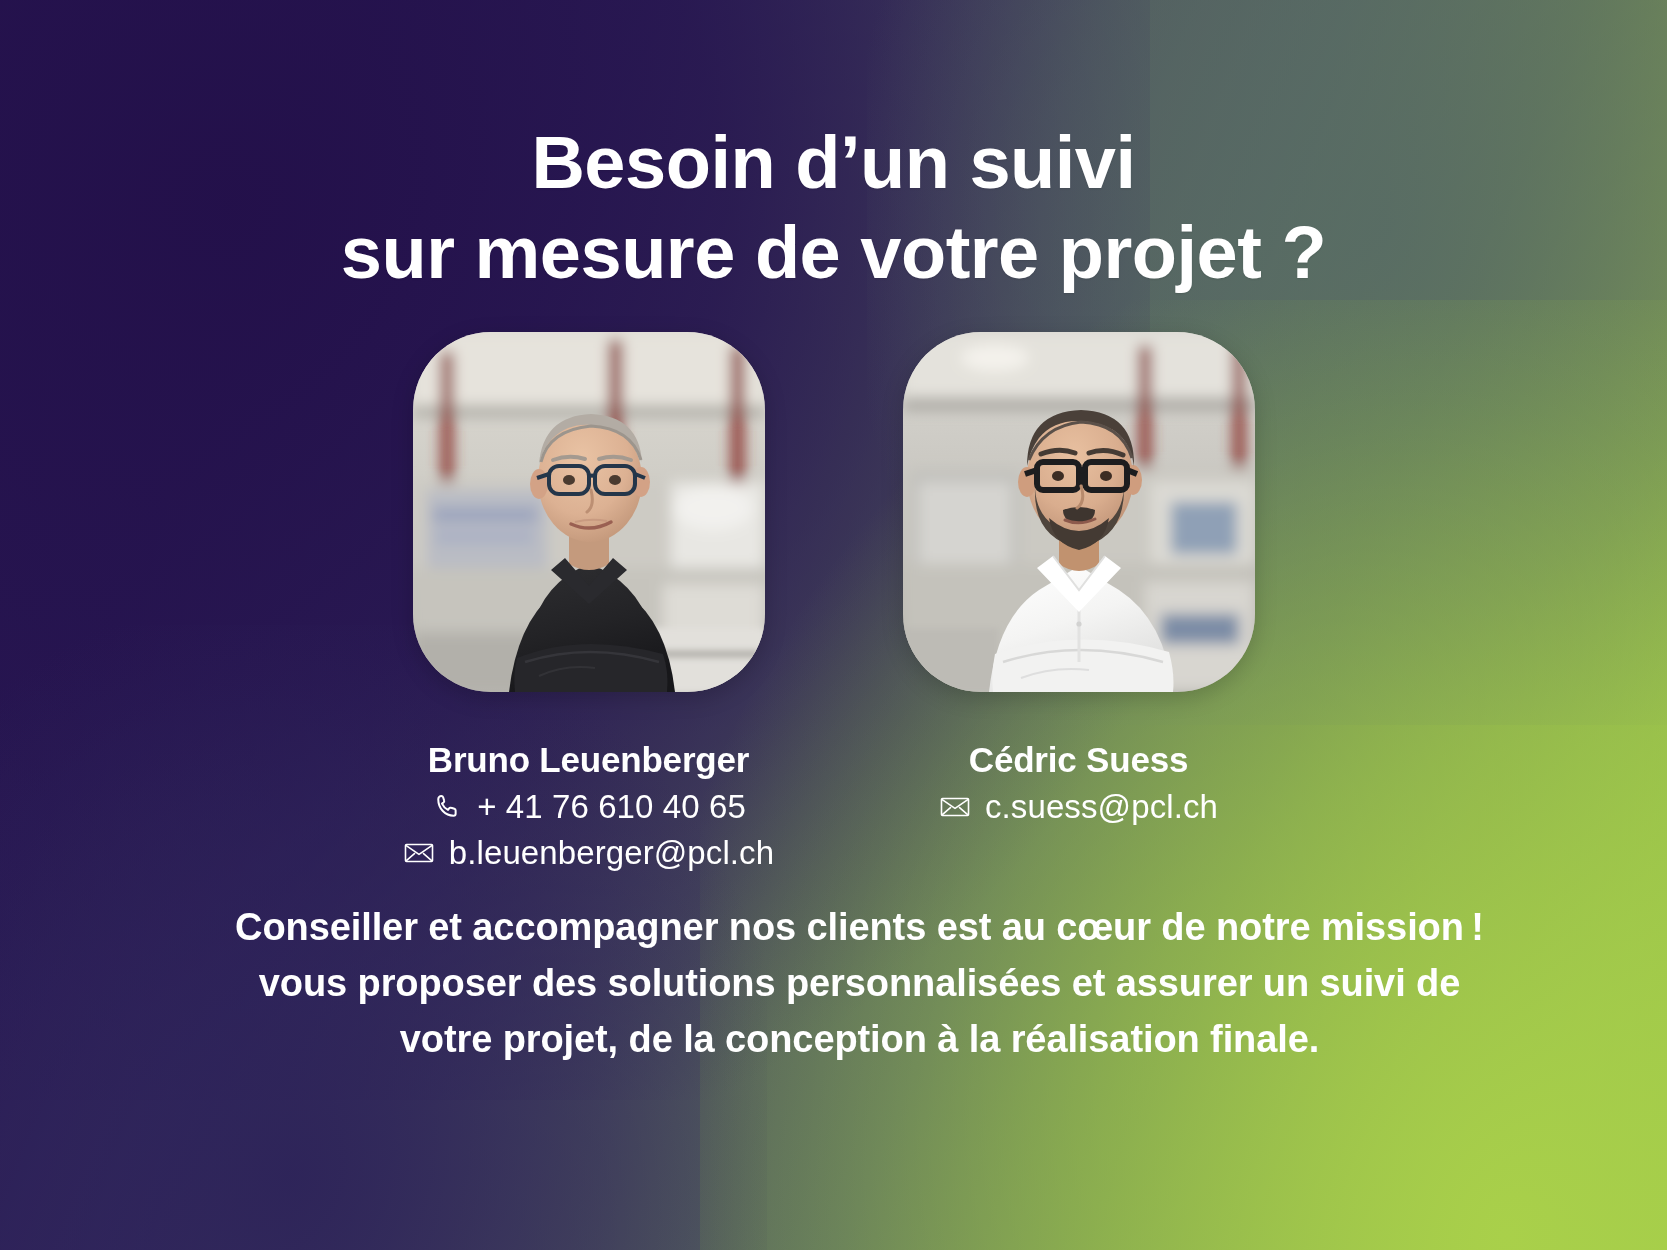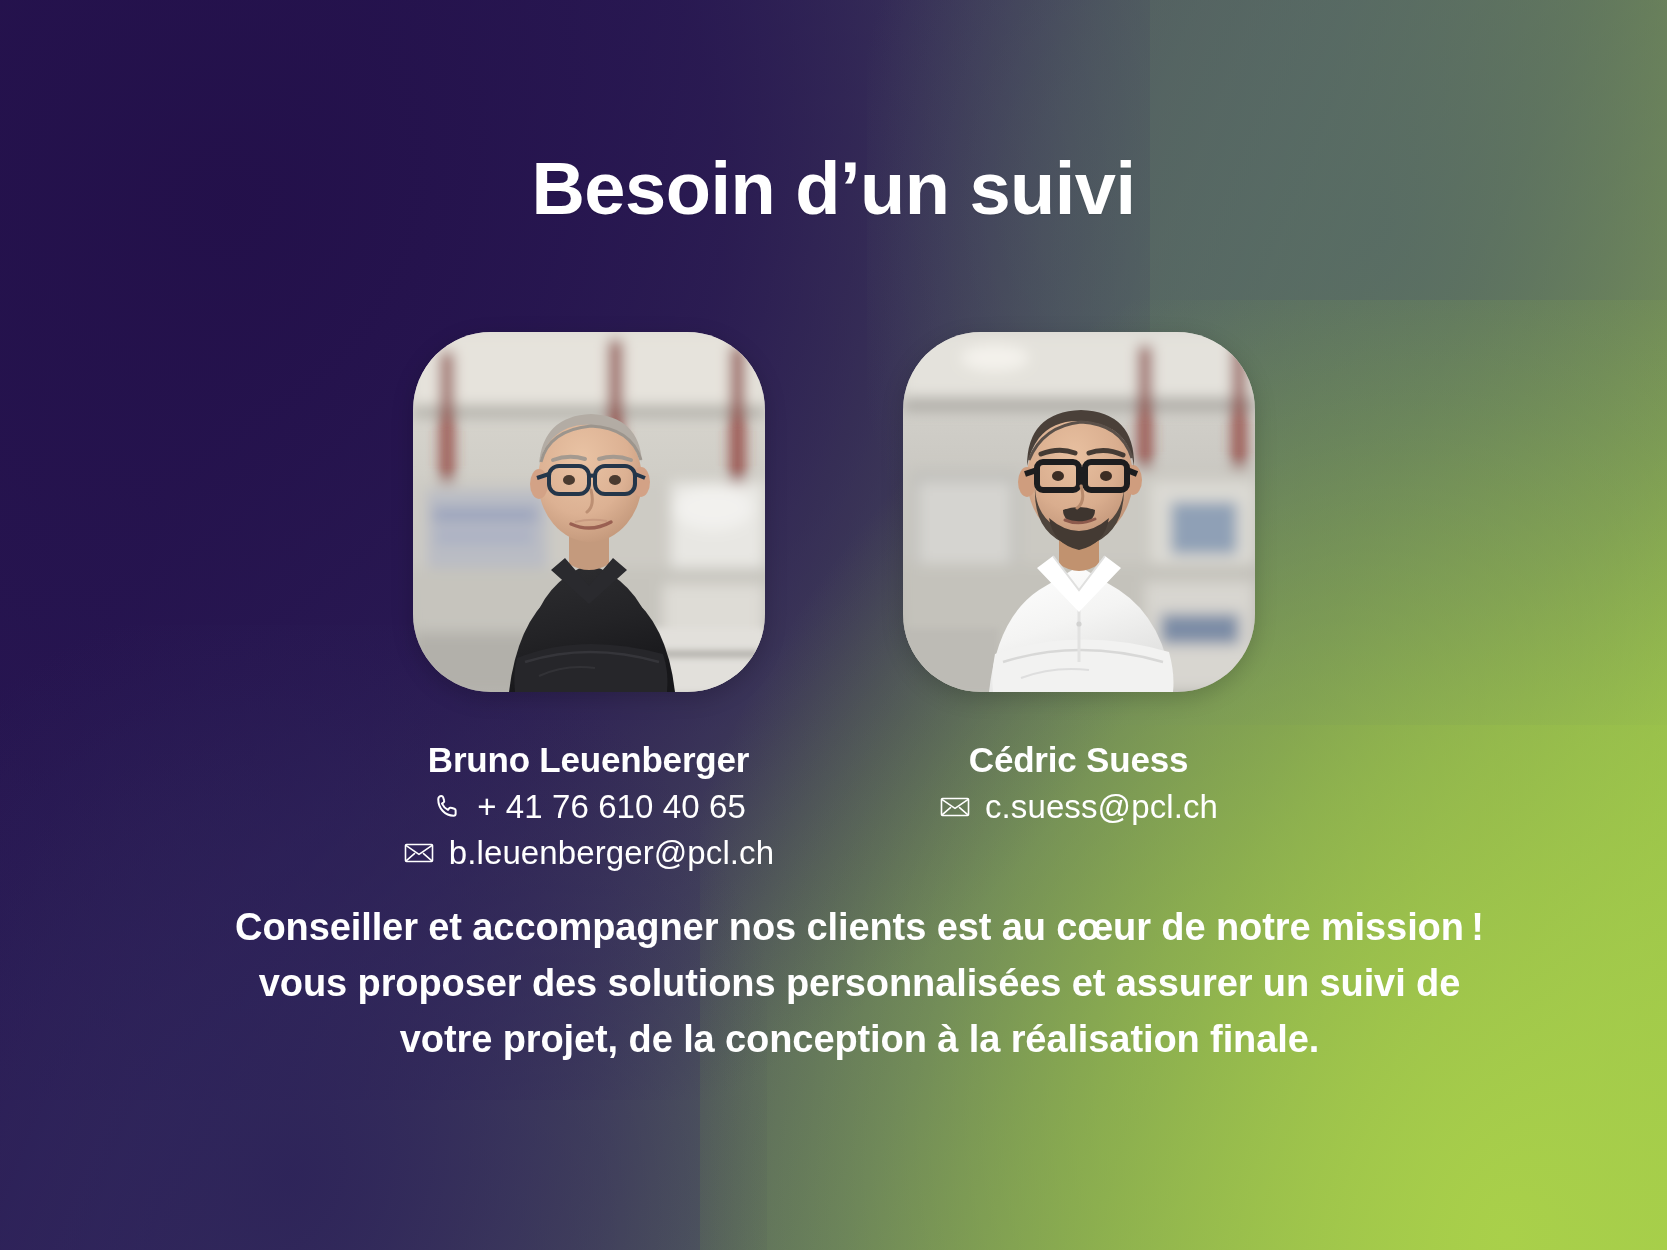--- a/index.html
+++ b/index.html
@@ -100,21 +100,21 @@
     top: 68px;
     left: 0;
     width: 100%;
     text-align: center;
     font-weight: 700;
     font-size: 74px;
     line-height: 1.22;
     letter-spacing: -0.5px;
     text-shadow: 0 1px 2px rgba(0,0,0,0.10);
   }
-  .title-line { display: block; white-space: nowrap; margin-top: 26px; }
+  .title-line { display: block; white-space: nowrap; }
 
   
   .cards {
     position: absolute;
     top: 332px;
     left: 0;
     width: 100%;
     display: flex;
     justify-content: center;
     gap: 130px;
@@ -186,20 +186,21 @@
   <div class="bg-base"></div>
   <div class="bg-blob-a"></div>
   <div class="bg-blob-d"></div>
   <div class="bg-blob-c"></div>
   <div class="bg-blob-b"></div>
 
   <div class="content">
 
     <h1 class="title">
       <span class="title-line">Besoin d’un suivi</span>
+      <span class="title-line">sur mesure de votre projet ?</span>
     </h1>
 
     <div class="cards">
 
       <div class="card">
         <div class="photo">
           <svg viewBox="0 0 352 360" preserveAspectRatio="xMidYMid slice">
             <defs>
               <linearGradient id="bgW1" x1="0" y1="0" x2="0" y2="1">
                 <stop offset="0%" stop-color="#dedbd4"></stop>

